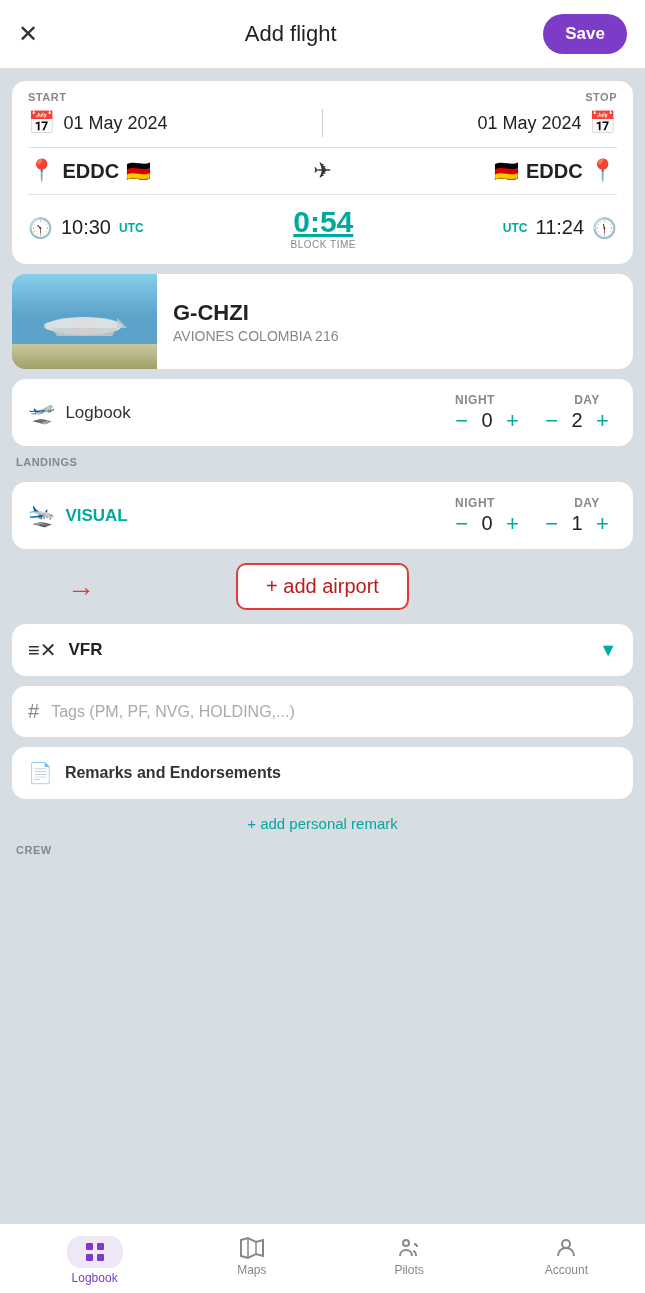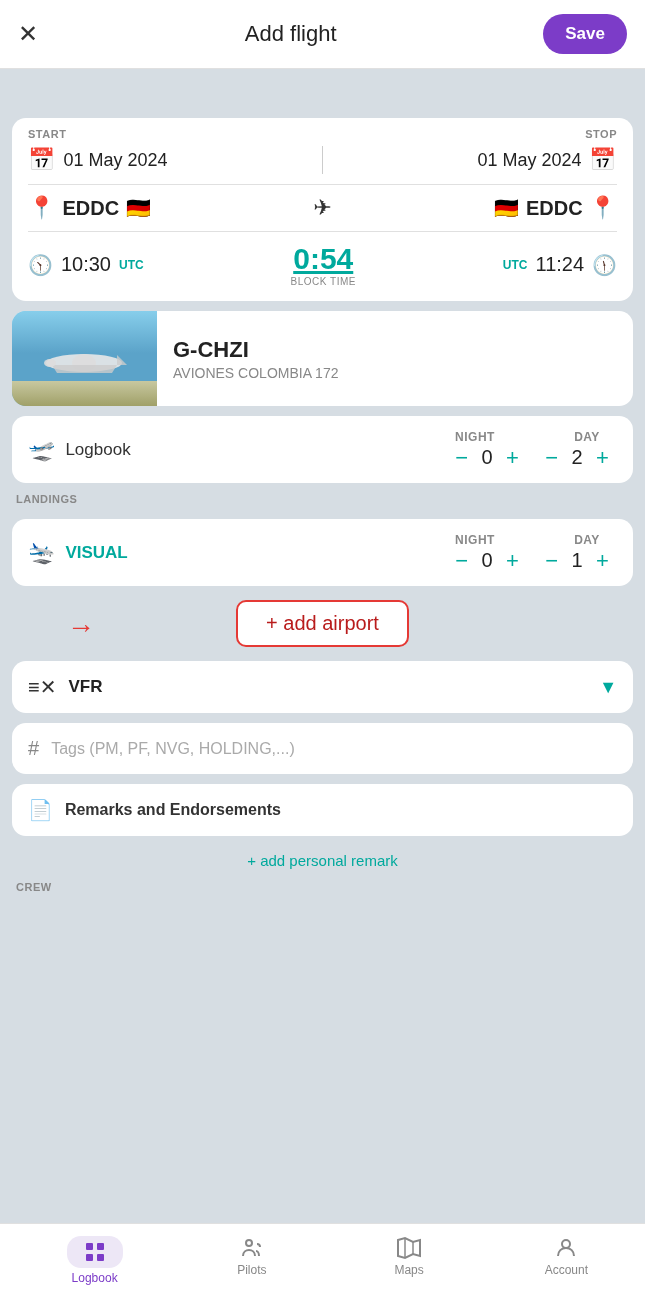--- a/index.html
+++ b/index.html
@@ -47,21 +47,20 @@
 
     
     .main {
       flex: 1;
       background: #d6dde3;
       padding: 12px 12px 8px 12px;
       display: flex;
       flex-direction: column;
       gap: 10px;
       overflow-y: auto;
-      margin-top: 37px;
     }
 
     
     .card {
       background: #fff;
       border-radius: 14px;
       padding: 14px 16px;
     }
 
     
@@ -511,21 +510,21 @@
 
         <polygon points="40,54 105,54 100,62 45,62" fill="#ccc" opacity="0.8"></polygon>
 
         <polygon points="105,44 115,54 105,54" fill="#ccc" opacity="0.8"></polygon>
 
         <ellipse cx="38" cy="52" rx="6" ry="4" fill="#ddd" opacity="0.9"></ellipse>
       </svg>
     </div>
     <div class="aircraft-info">
       <div class="aircraft-reg">G-CHZI</div>
-      <div class="aircraft-type">AVIONES COLOMBIA 172</div>
+      <div class="aircraft-type">AVIONES COLOMBIA 216</div>
     </div>
   </div>
 
   <div class="counter-card">
     <div style="display:flex; align-items:center; justify-content:space-between;">
       <div class="counter-title-row">
         <span class="takeoff-icon">🛫</span>
         <span class="counter-title">Logbook</span>
       </div>
       <div style="display:flex; flex-direction:column; align-items:flex-end; gap:2px;">
@@ -615,38 +614,38 @@
         <rect x="14" y="3" width="7" height="7" rx="1" fill="#7c3cc8"></rect>
         <rect x="3" y="14" width="7" height="7" rx="1" fill="#7c3cc8"></rect>
         <rect x="14" y="14" width="7" height="7" rx="1" fill="#7c3cc8"></rect>
       </svg>
     </div>
     <span class="nav-label-active">Logbook</span>
   </div>
 
   <div class="nav-item">
     <svg width="24" height="24" viewBox="0 0 24 24">
+      <polygon points="1,4 8,2 16,6 23,4 23,20 16,18 8,22 1,20" fill="none" stroke="#888" stroke-width="2"></polygon>
+      <line x1="8" y1="2" x2="8" y2="22" stroke="#888" stroke-width="1.5"></line>
+      <line x1="16" y1="6" x2="16" y2="18" stroke="#888" stroke-width="1.5"></line>
+    </svg>
+    <span class="nav-label">Maps</span>
+  </div>
+
+  <div class="nav-item">
+    <svg width="24" height="24" viewBox="0 0 24 24">
       <circle cx="9" cy="7" r="3" fill="none" stroke="#888" stroke-width="2"></circle>
       <path d="M3 20c0-4 3-6 6-6s6 2 6 6" fill="none" stroke="#888" stroke-width="2"></path>
       <path d="M17 8c1.5 0 3 1 3 3" fill="none" stroke="#888" stroke-width="2"></path>
       <path d="M19 20c0-3-1.5-5-3-5" fill="none" stroke="#888" stroke-width="2"></path>
     </svg>
     <span class="nav-label">Pilots</span>
   </div>
 
   <div class="nav-item">
     <svg width="24" height="24" viewBox="0 0 24 24">
-      <polygon points="1,4 8,2 16,6 23,4 23,20 16,18 8,22 1,20" fill="none" stroke="#888" stroke-width="2"></polygon>
-      <line x1="8" y1="2" x2="8" y2="22" stroke="#888" stroke-width="1.5"></line>
-      <line x1="16" y1="6" x2="16" y2="18" stroke="#888" stroke-width="1.5"></line>
-    </svg>
-    <span class="nav-label">Maps</span>
-  </div>
-
-  <div class="nav-item">
-    <svg width="24" height="24" viewBox="0 0 24 24">
       <circle cx="12" cy="8" r="4" fill="none" stroke="#888" stroke-width="2"></circle>
       <path d="M4 20c0-5 3.5-8 8-8s8 3 8 8" fill="none" stroke="#888" stroke-width="2"></path>
     </svg>
     <span class="nav-label">Account</span>
   </div>
 
 </div>
 
 </body></html>

